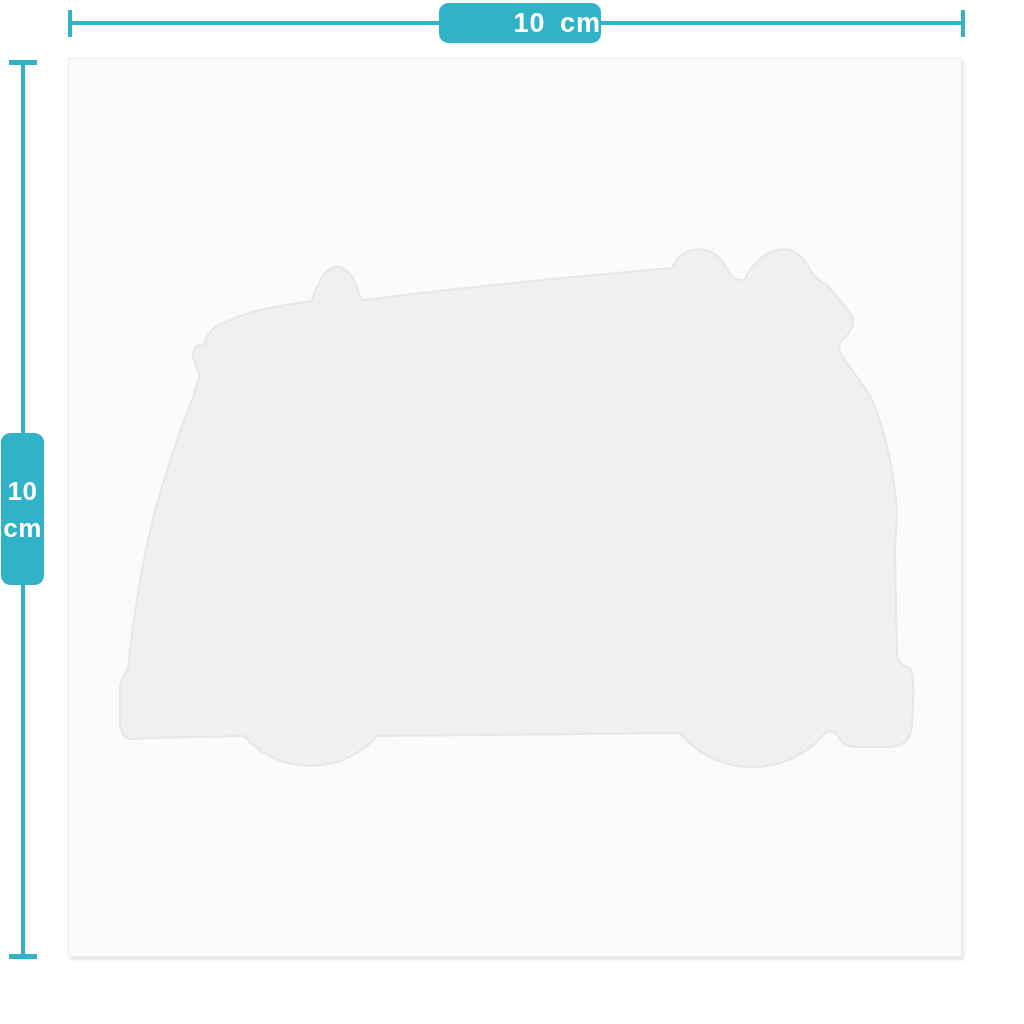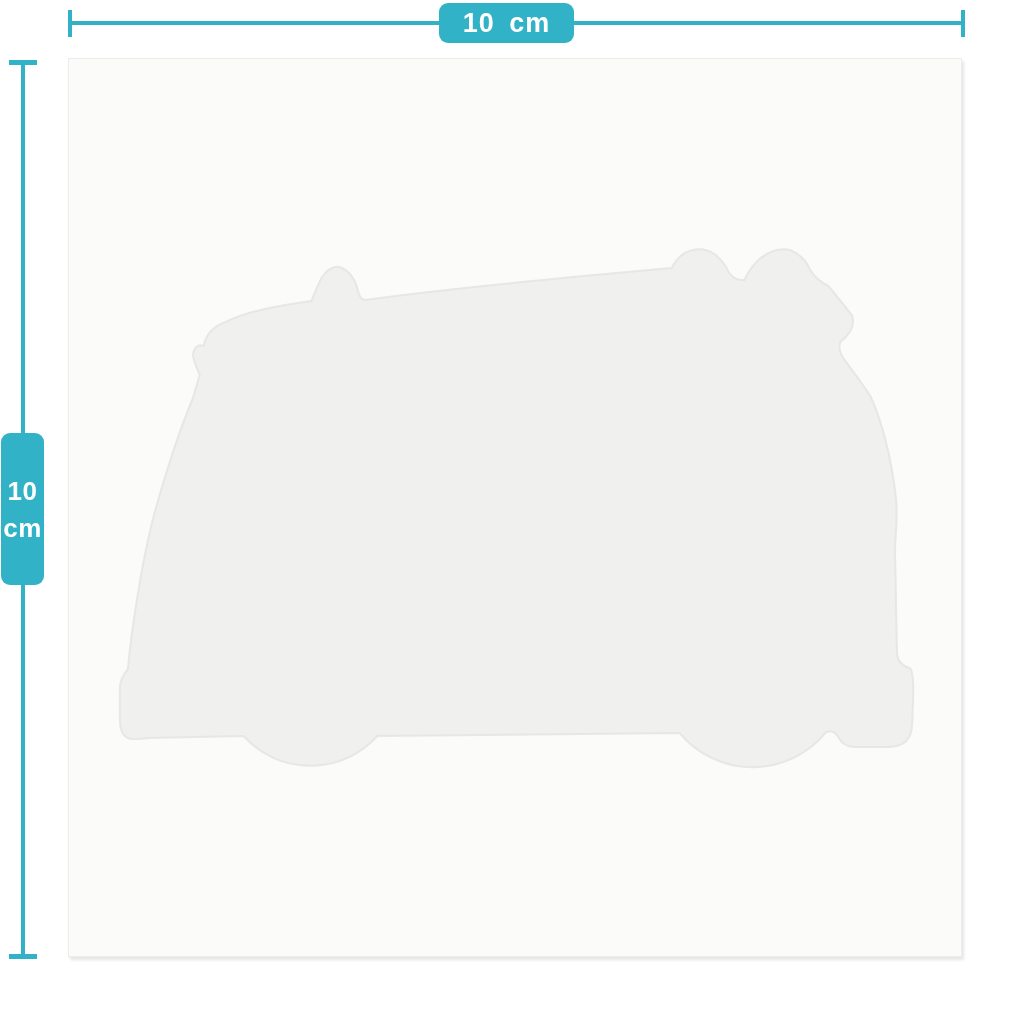--- a/index.html
+++ b/index.html
@@ -29,24 +29,24 @@
     position:absolute;left:70px;top:21px;width:893px;height:4px;
     background:var(--accent,#32b2c7);
   }
   .dim-h-cap{
     position:absolute;top:10px;width:4px;height:27px;
     background:var(--accent,#32b2c7);
   }
   .dim-h-cap.left{left:68px;}
   .dim-h-cap.right{left:961px;}
   .badge-h{
-    position:absolute;left:439px;top:3px;width:135px;height:40px;
+    position:absolute;left:439px;top:3px;width:162px;height:40px;
     background:var(--accent,#32b2c7);
     border-radius:9px;
-    display:flex;align-items:center;justify-content:center;
+    display:flex;align-items:center;justify-content:flex-end;
   }
   .badge-h .lbl{
     color:var(--accent-text,#ffffff);
     font-size:27px;font-weight:bold;letter-spacing:1px;word-spacing:6px;
   }
   
   .dim-v-line{
     position:absolute;left:21px;top:62px;width:4px;height:895px;
     background:var(--accent,#32b2c7);
   }

